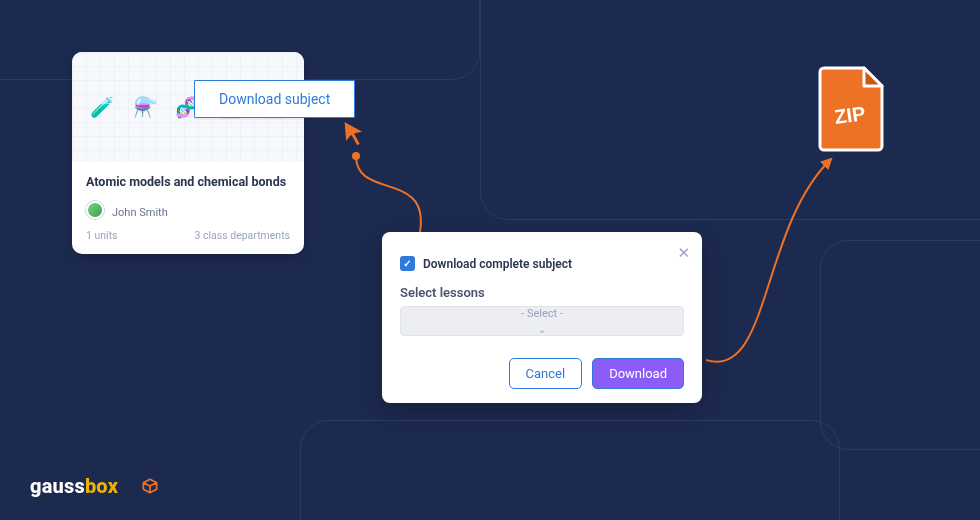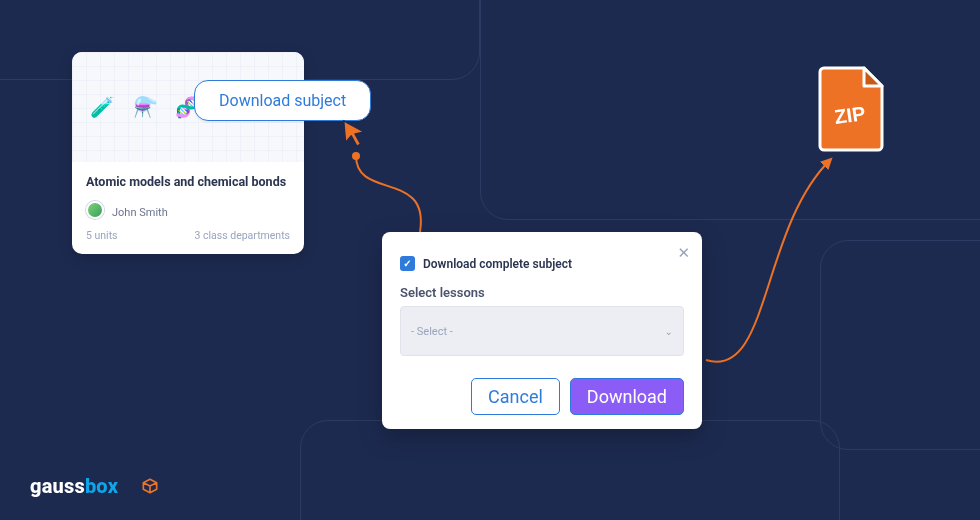--- a/index.html
+++ b/index.html
@@ -36,62 +36,62 @@
   .card .thumb span { filter: hue-rotate(0deg); }
   .card-title { font-size: 12.5px; font-weight: 700; padding: 12px 14px 4px; }
   .card-auth { display: flex; align-items: flex-end; gap: 8px; padding: 8px 14px 4px; font-size: 11px; color: #6a7590; }
   .avatar { width: 18px; height: 18px; border-radius: 50%; background: linear-gradient(135deg,#7bd37b,#3b9e5a); border: 2px solid #fff; box-shadow: 0 0 0 1px #cdd4e4; }
   .card-meta { display: flex; justify-content: space-between; padding: 6px 14px 0; font-size: 10.5px; color: #9aa4bd; }
 
   
   .dl-bubble {
     position: absolute; top: 80px; left: 194px;
     background: #fff; color: #2f7bdc; border: 1.5px solid #2f7bdc;
-    border-radius: 14px; padding: 10px 24px; font-size: 16px;
+    border-radius: 1px; padding: 10px 24px; font-size: 14px;
     box-shadow: 0 2px 0 rgba(0,0,0,.04);
   }
   .cursor {
     position: absolute; top: 118px; left: 340px; width: 30px; height: 30px;
   }
 
   
   .dialog {
     position: absolute; top: 232px; left: 382px; width: 320px;
     background: #fff; border-radius: 8px; color: #2b3550;
     padding: 16px 18px 14px; box-shadow: 0 8px 24px rgba(0,0,0,.25);
   }
   .dialog .close { position: absolute; top: 12px; right: 12px; color: #9aa4bd; font-size: 15px; cursor: pointer; }
   .dialog .chk-row { display: flex; align-items: center; gap: 8px; font-size: 12px; font-weight: 600; margin: 8px 0 14px; }
   .chk {
     width: 15px; height: 15px; border-radius: 3px; background: #2f7bdc;
     display: flex; align-items: center; justify-content: center; color: #fff; font-size: 10px;
   }
   .dialog .sel-label { font-size: 13px; font-weight: 600; color: #4a546e; margin-bottom: 6px; }
   .select {
-    width: 100%; height: 50px; background: #eceef3; border: 1px solid #e0e3eb; border-radius: 4px;
+    width: 100%; height: 30px; background: #eceef3; border: 1px solid #e0e3eb; border-radius: 4px;
     display: flex; align-items: center; justify-content: space-between; padding: 0 10px;
-    font-size: 11px; color: #9aa4bd;
+    font-size: 11px; color: #9aa4bd; flex-direction: column;
   }
   .select .chev { font-size: 10px; color: #9aa4bd; }
   .dialog .actions { display: flex; justify-content: flex-end; gap: 10px; margin-top: 22px; }
-  .btn { font-size: 18px; padding: 7px 16px; border-radius: 5px; cursor: pointer; }
+  .btn { font-size: 13px; padding: 7px 16px; border-radius: 5px; cursor: pointer; }
   .btn-outline { border: 1.5px solid #2f7bdc; color: #2f7bdc; background: #fff; }
   .btn-primary { border: 1.5px solid #2f7bdc; color: #fff; background: #8b5cf6; }
 
   
   .zip { position: absolute; top: 66px; right: 92px; }
 
   
   .footer {
     position: absolute; left: 30px; right: 30px; bottom: 22px;
     display: flex; align-items: center; justify-content: space-between;
   }
   .footer .mod { display: flex; align-items: center; gap: 10px; font-size: 15px; font-weight: 700; }
   .footer .brand { font-size: 20px; font-weight: 800; letter-spacing: .2px; display: flex; }
-  .footer .brand .box { color: #0ea5e9; display: inline-flex; align-items: center; gap: 20px; }
+  .footer .brand .box { color: #eab308; display: inline-flex; align-items: center; gap: 20px; }
 
   
   .connectors { position: absolute; inset: 0; pointer-events: none; }
 </style>
 </head>
 <body>
 
 <div class="bgline bg1"></div>
 <div class="bgline bg2"></div>
 <div class="bgline bg3"></div>
@@ -115,21 +115,21 @@
       <span>🧬</span>
       <span>⚛️</span>
       <span>🔬</span>
   </div>
   <div class="card-title">Atomic models and chemical bonds</div>
   <div class="card-auth">
     <div class="avatar"></div>
     <span>John Smith</span>
   </div>
   <div class="card-meta">
-    <span>5 units</span>
+    <span>1 units</span>
     <span>3 class departments</span>
   </div>
 </div>
 
 <div class="dl-bubble">Download subject</div>
 
 <svg class="cursor" viewBox="0 0 32 32">
   <path d="M4 3 L26 15 L16 17 L22 28 L18 30 L12 19 L6 26 Z" fill="#ee7225" stroke="#1d2a50" stroke-width="1.5" stroke-linejoin="round"></path>
 </svg>
 

